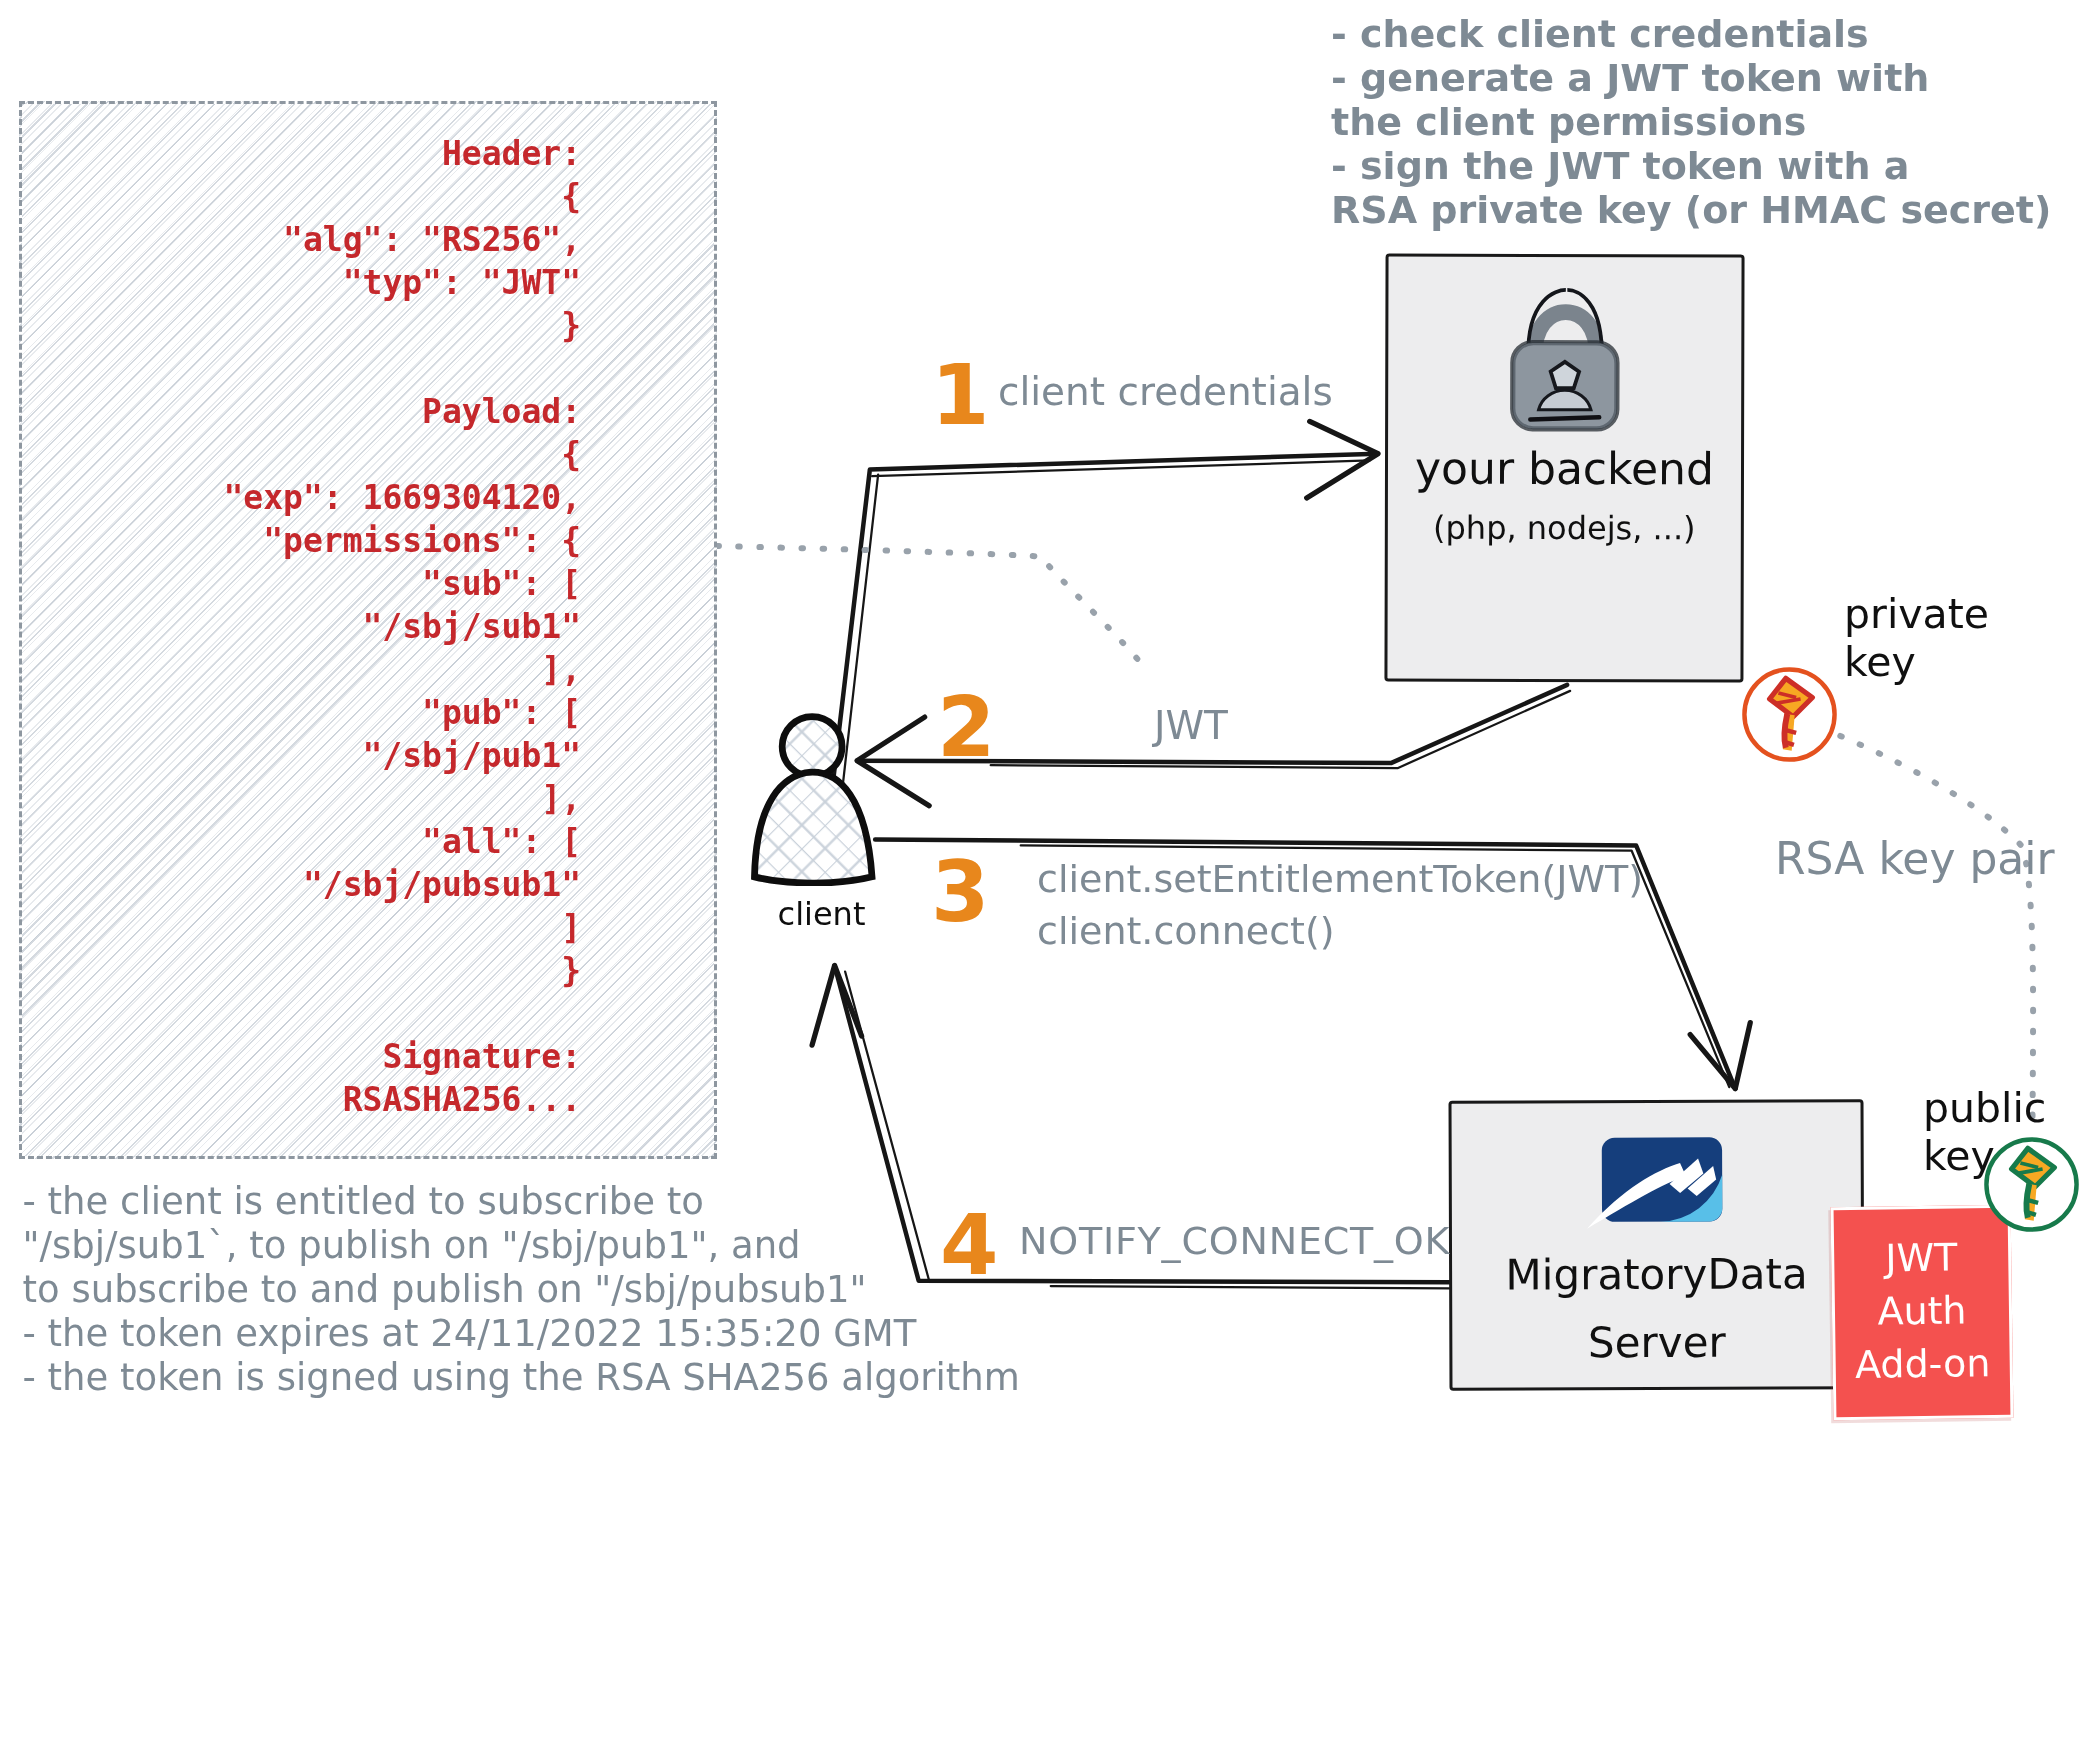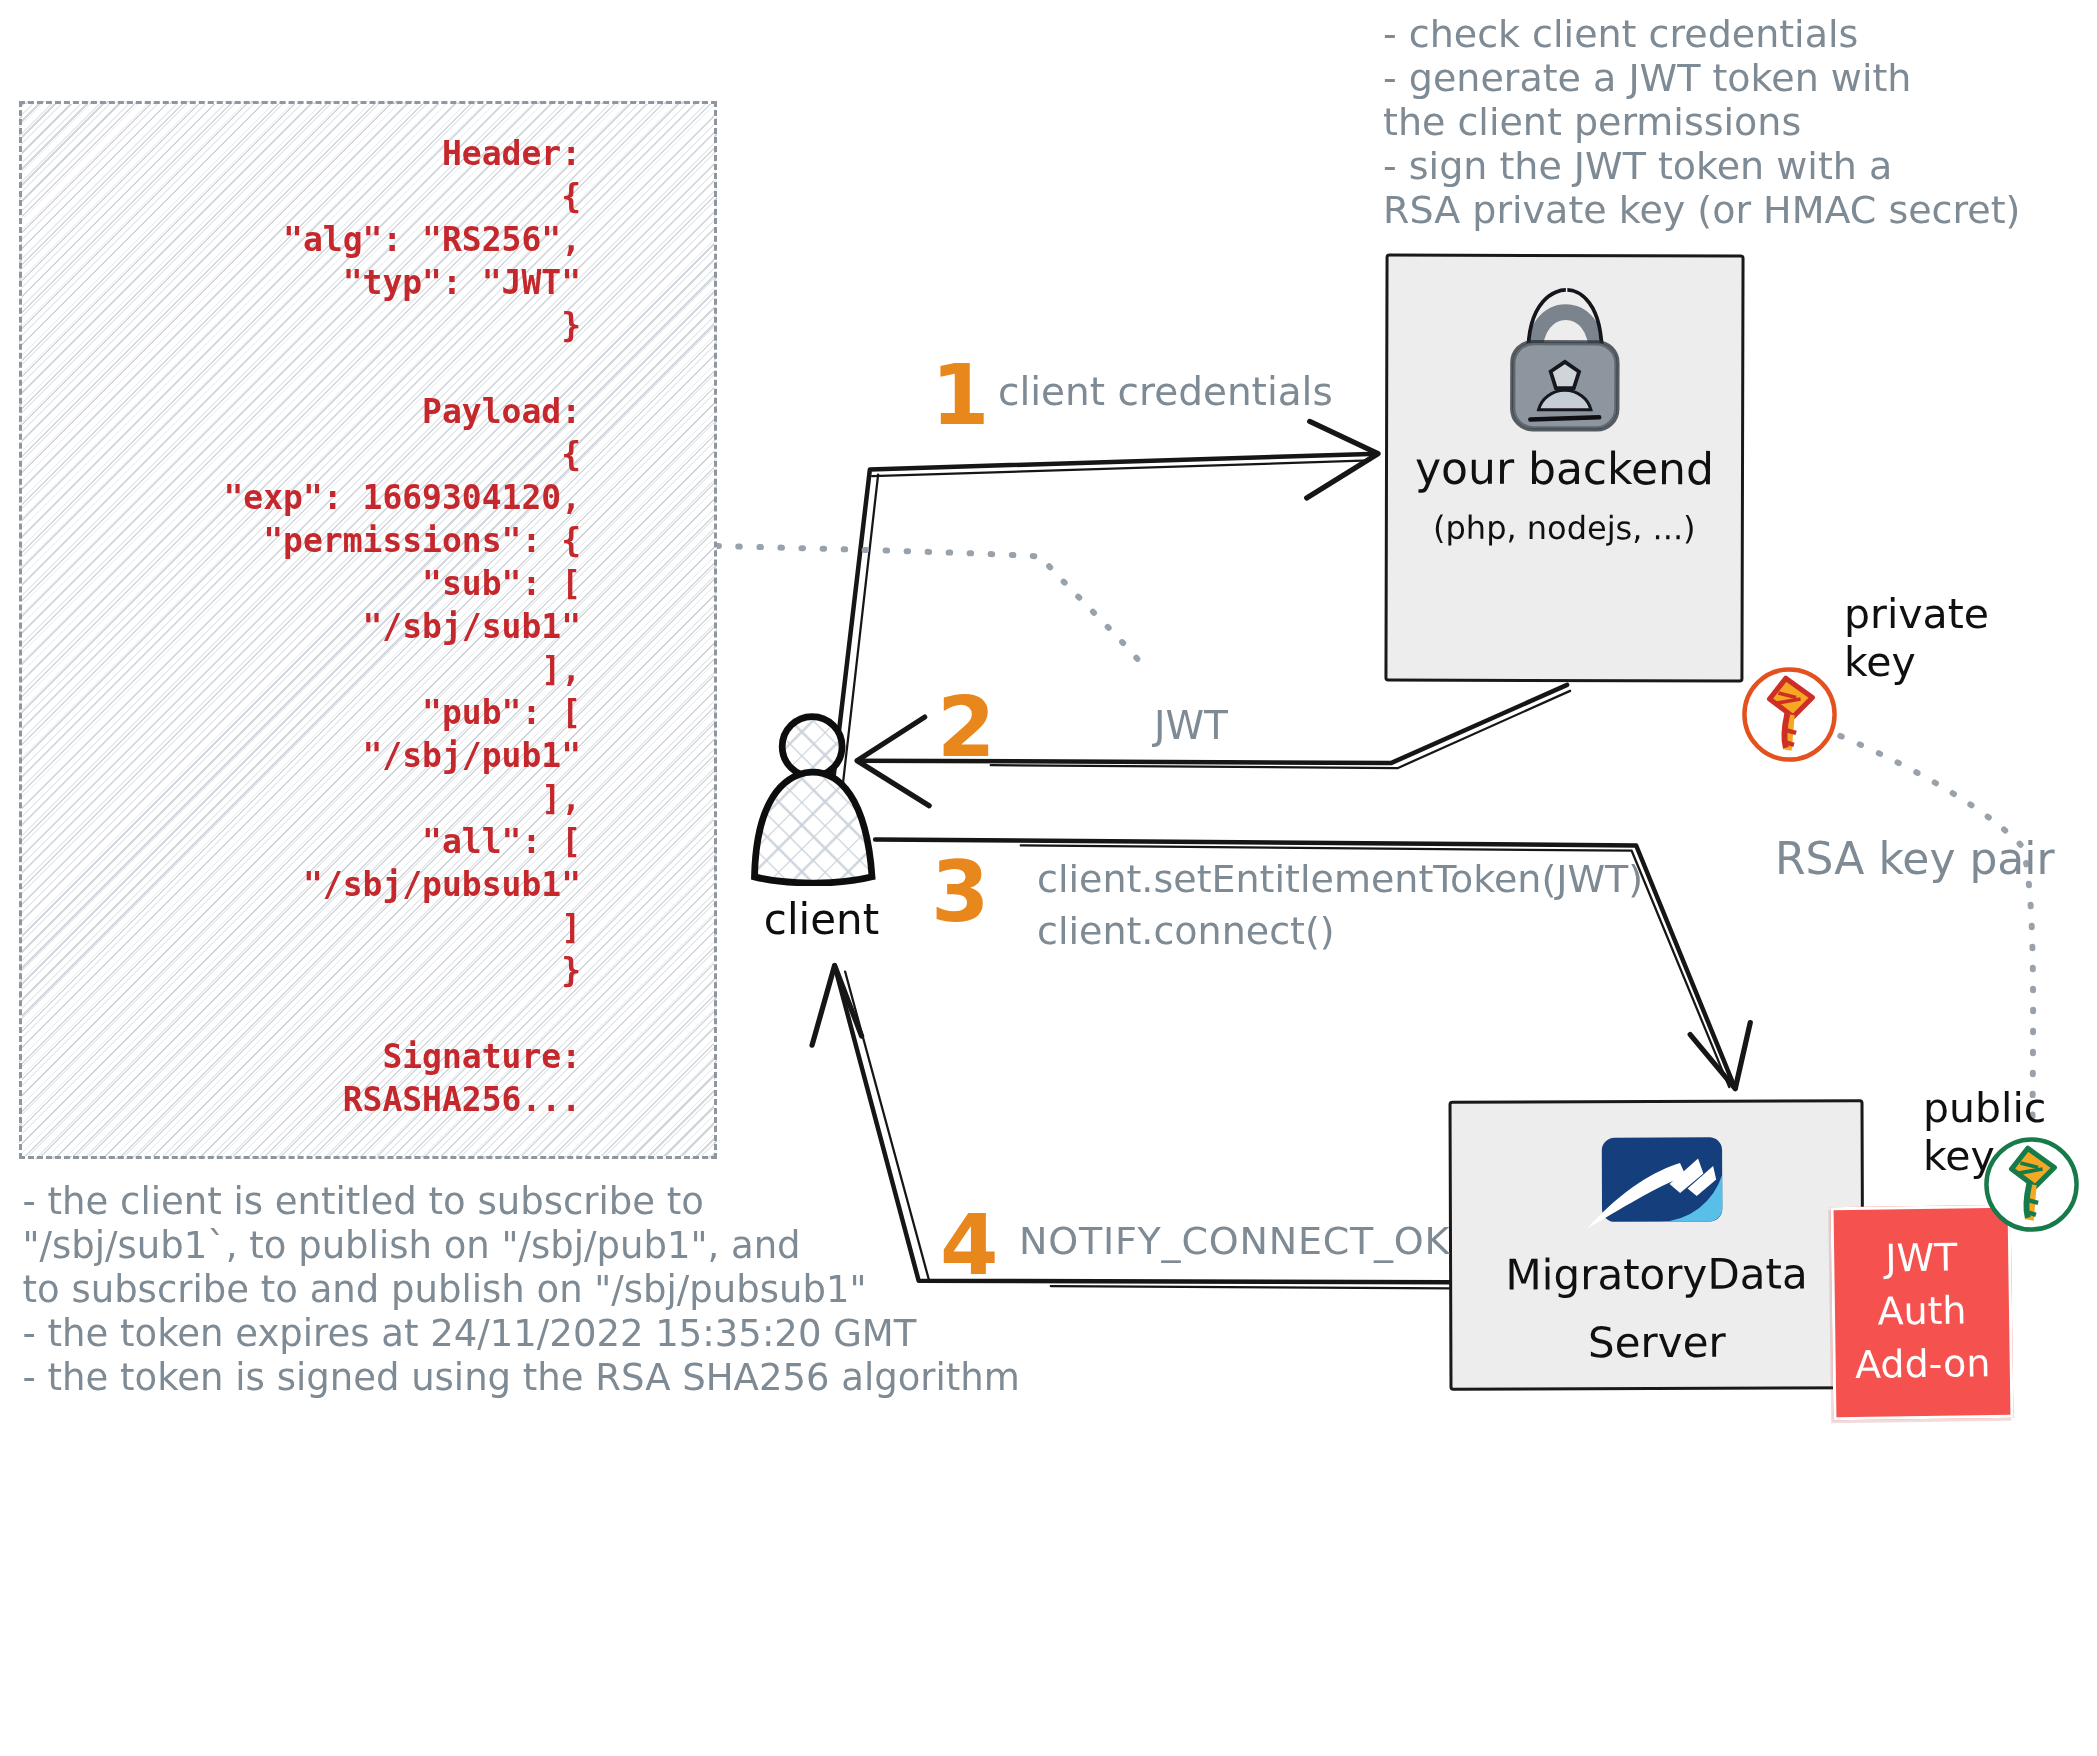--- a/index.html
+++ b/index.html
@@ -13,21 +13,21 @@
       repeating-linear-gradient(135deg, rgba(171,181,193,.50) 0 1.5px, transparent 1.5px 11.3px),
       repeating-linear-gradient(135deg, rgba(171,181,193,.28) 0 1.1px, transparent 1.1px 6.8px),
       #ffffff;}
   .jwt-json{position:absolute;left:25.5px;top:10.5px;margin:17px;
     font-family:"DejaVu Sans Mono",monospace;font-size:33px;line-height:43px;
     color:#c5282c;font-weight:bold;text-align:right;}
 
   
   .note{position:absolute;color:#7e8a94;white-space:pre-line;font-weight:500;}
   .notes-left{left:22.5px;top:1180px;font-size:37px;line-height:44px;}
-  .notes-top-right{left:1383px;top:12px;font-size:38px;line-height:44px;}
+  .notes-top-right{left:1331px;top:12px;font-size:38px;line-height:44px;font-weight:bold;}
   .notes-bottom-right{left:1296px;top:1423px;font-size:37px;line-height:44px;}
 
   
   .sketch-box{position:absolute;background:#ededee;border:3.8px solid #191919;border-radius:3.8px;}
   .backend-box{left:1385px;top:254px;width:353px;height:422px;transform:rotate(.15deg);}
   .server-box{left:1449px;top:1100px;width:409px;height:284px;transform:rotate(-.2deg);}
   .box-title{position:absolute;width:100%;text-align:center;color:#101010;font-weight:500;}
   .backend-title{top:186px;font-size:44px;}
   .backend-sub{top:252px;font-size:32px;}
   .server-title{top:147px;font-size:42px;}
@@ -37,21 +37,21 @@
 
   .addon-box{position:absolute;left:1832px;top:1206px;width:180px;height:213px;
     background:#f4514f;border:3.8px solid #ffffff;transform:rotate(-.8deg);
     color:#fff;text-align:center;font-size:38px;line-height:53px;font-weight:500;
     white-space:pre-line;box-sizing:border-box;padding-top:22.5px;
     box-shadow:-2.3px 3px 0 rgba(180,60,60,.18);}
 
   
   .client-svg{position:absolute;left:732px;top:685px;}
   .client-label{position:absolute;left:754px;top:895px;width:135px;text-align:center;
-    font-size:42px;color:#0e0e0e;font-weight:500;}
+    font-size:32px;color:#0e0e0e;font-weight:500;}
 
   
   .step-num{position:absolute;color:#e8871c;font-weight:bold;font-size:84px;line-height:1;}
   .n1{left:931px;top:353px;}
   .n2{left:937px;top:685px;}
   .n3{left:931px;top:850px;}
   .n4{left:940px;top:1203px;}
   .lbl{position:absolute;color:#7e8a94;font-weight:500;}
   .lbl-cred{left:998px;top:369px;font-size:39px;}
   .lbl-jwt{left:1154px;top:703px;font-size:39px;}

